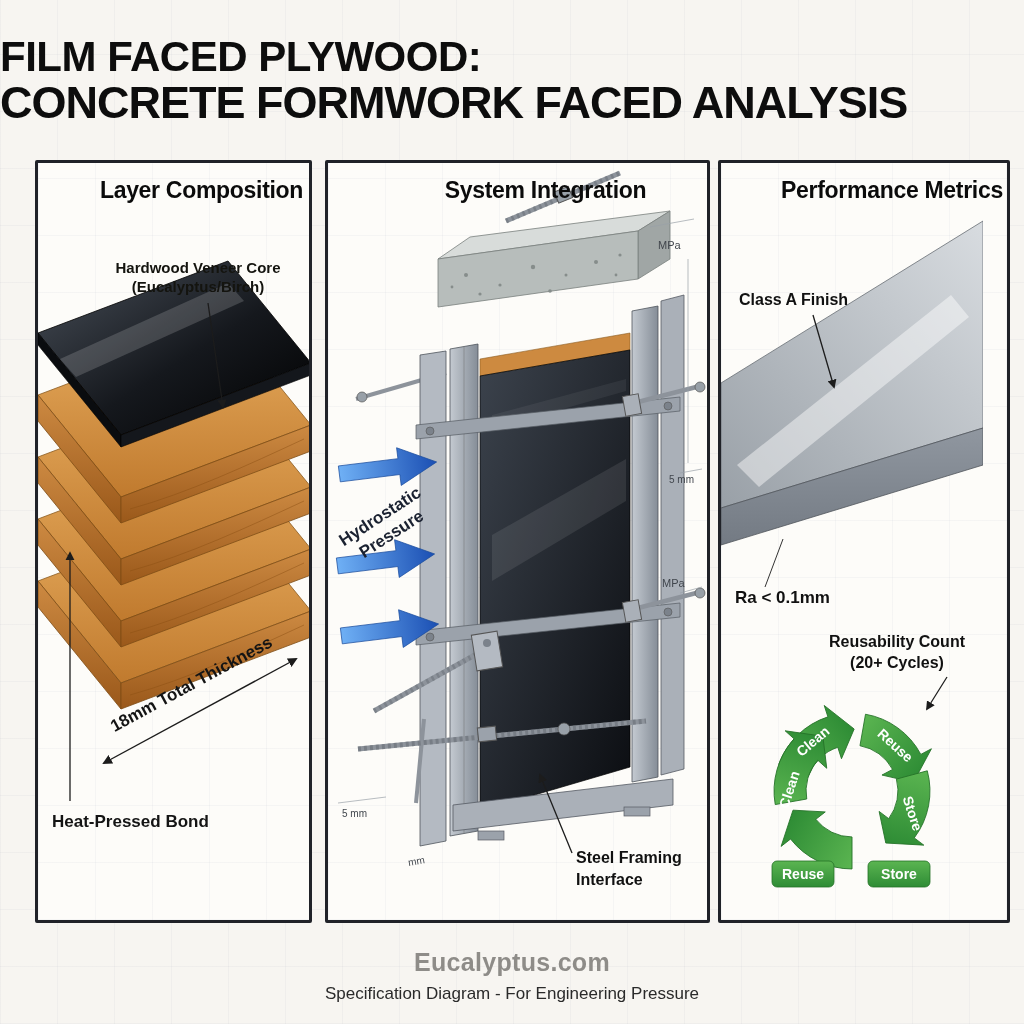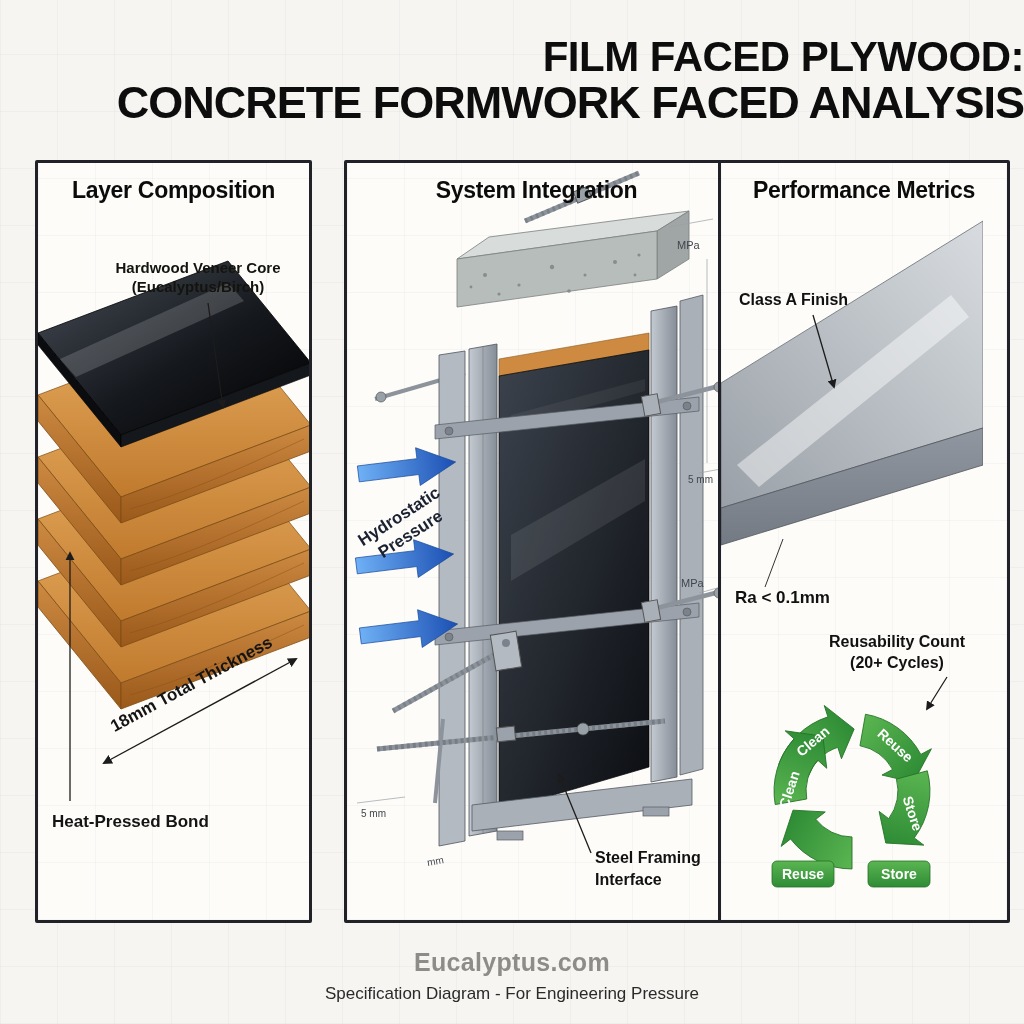--- a/index.html
+++ b/index.html
@@ -10,41 +10,42 @@
   }
   .canvas{
     position:relative;width:1024px;height:1024px;overflow:hidden;
     background:
       repeating-linear-gradient(0deg, rgba(150,155,175,.08) 0 1px, transparent 1px 57px),
       repeating-linear-gradient(90deg, rgba(150,155,175,.08) 0 1px, transparent 1px 57px),
       #f7f5f1;
   }
   .title-block{
     position:absolute;top:34px;left:0;width:100%;
-    text-align:right;color:#0d0d0d;
+    text-align:left;color:#0d0d0d;
   }
   .title-line1{font-size:42px;font-weight:bold;letter-spacing:-0.5px;line-height:1.08;}
   .title-line2{font-size:45px;font-weight:bold;letter-spacing:-1px;line-height:1.08;}
   .panel{
     position:absolute;top:160px;height:763px;
     border:3px solid #202228;border-radius:2px;
     box-sizing:border-box;
     background:
       repeating-linear-gradient(0deg, rgba(140,150,175,.07) 0 1px, transparent 1px 57px),
       repeating-linear-gradient(90deg, rgba(140,150,175,.07) 0 1px, transparent 1px 57px),
       #fdfcf9;
     overflow:hidden;
   }
   .panel-left{left:35px;width:277px;}
-  .panel-mid{left:344px;width:385px;}
+  .panel-mid{left:325px;width:385px;}
   .panel-right{left:718px;width:292px;}
   .panel-title{
     position:absolute;top:14px;left:0;width:100%;z-index:5;
     text-align:center;font-size:23px;font-weight:bold;color:#0b0b0b;
     letter-spacing:-0.3px;
+    padding-left:28px;
   }
   .panel svg{position:absolute;top:0;left:0;}
   svg text{font-family:"Liberation Sans",sans-serif;}
   .footer-brand{
     position:absolute;top:948px;left:0;width:100%;text-align:center;
     font-size:25px;font-weight:bold;color:#8e8c88;letter-spacing:0.3px;
   }
   .footer-tagline{
     position:absolute;top:984px;left:0;width:100%;text-align:center;
     font-size:17px;color:#2a2a2a;

